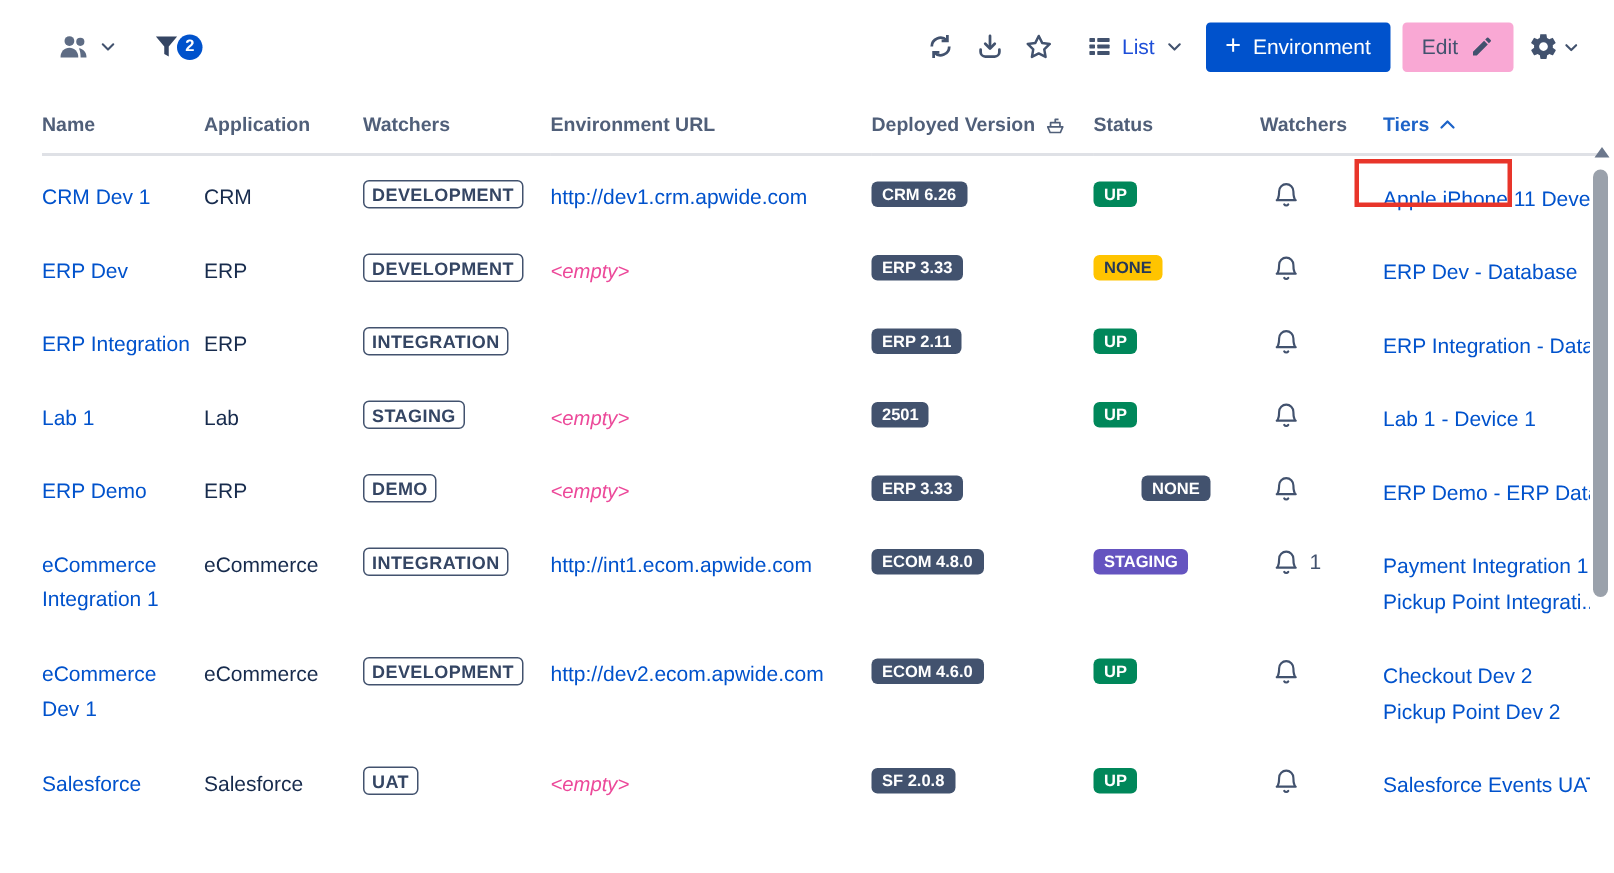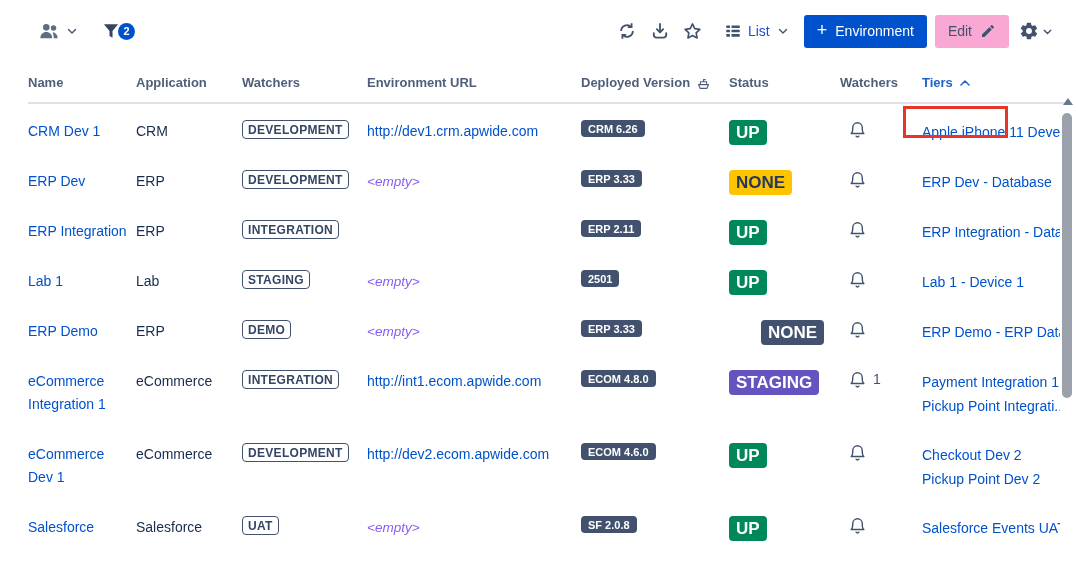--- a/index.html
+++ b/index.html
@@ -36,24 +36,24 @@
     border-bottom:2px solid #DFE1E6; vertical-align:bottom; }
   .th-flex { display:inline-flex; align-items:center; gap:6px; }
   th.sorted { color:#1D63C8; }
   td { vertical-align:top; padding:16px 8px 9px 0; font-size:14px; color:#172B4D; }
   .name-link { color:#0052CC; line-height:23px; cursor:pointer; display:inline-block; }
   .app-text { line-height:23px; }
   .category-badge { display:inline-block; border:1.5px solid #42526E; color:#344563; font-size:12px;
     font-weight:700; padding:2px 5px 1px; border-radius:4px; letter-spacing:0.3px; white-space:nowrap; }
   .url-text { line-height:23px; }
   .url-text[data-type="link"] { color:#0052CC; cursor:pointer; }
-  .url-text[data-type="empty"] { color:#8b5cf6; font-style:italic; font-size:13.5px; }
+  .url-text[data-type="empty"] { color:#ec4899; font-style:italic; font-size:13.5px; }
   .version-badge { display:inline-block; background:#42526E; color:#fff; font-size:11px; font-weight:700;
     padding:3px 7px 2px; border-radius:4px; white-space:nowrap; cursor:pointer; }
-  .status-badge { display:inline-block; color:#fff; font-size:17px; font-weight:700;
+  .status-badge { display:inline-block; color:#fff; font-size:11px; font-weight:700;
     padding:3px 7px 2px; border-radius:4px; white-space:nowrap; cursor:pointer; }
   .status-badge[data-type="up"]     { background:#00875A; }
   .status-badge[data-type="slow"]   { background:#FFC400; color:#253858; }
   .status-badge[data-type="none"]   { background:#42526E;margin-left:32px; }
   .status-badge[data-type="deploy"] { background:#6554C0; }
   .watchers-cell { display:flex; align-items:flex-start; gap:6px; padding-left:8px; }
   .watch-count { color:#42526E; font-size:14px; line-height:19px; }
   .watch-count:empty { display:none; }
   .bell { cursor:pointer; display:inline-flex; }
   .tier-line { display:block; color:#0052CC; line-height:24px; white-space:nowrap; overflow:hidden;

